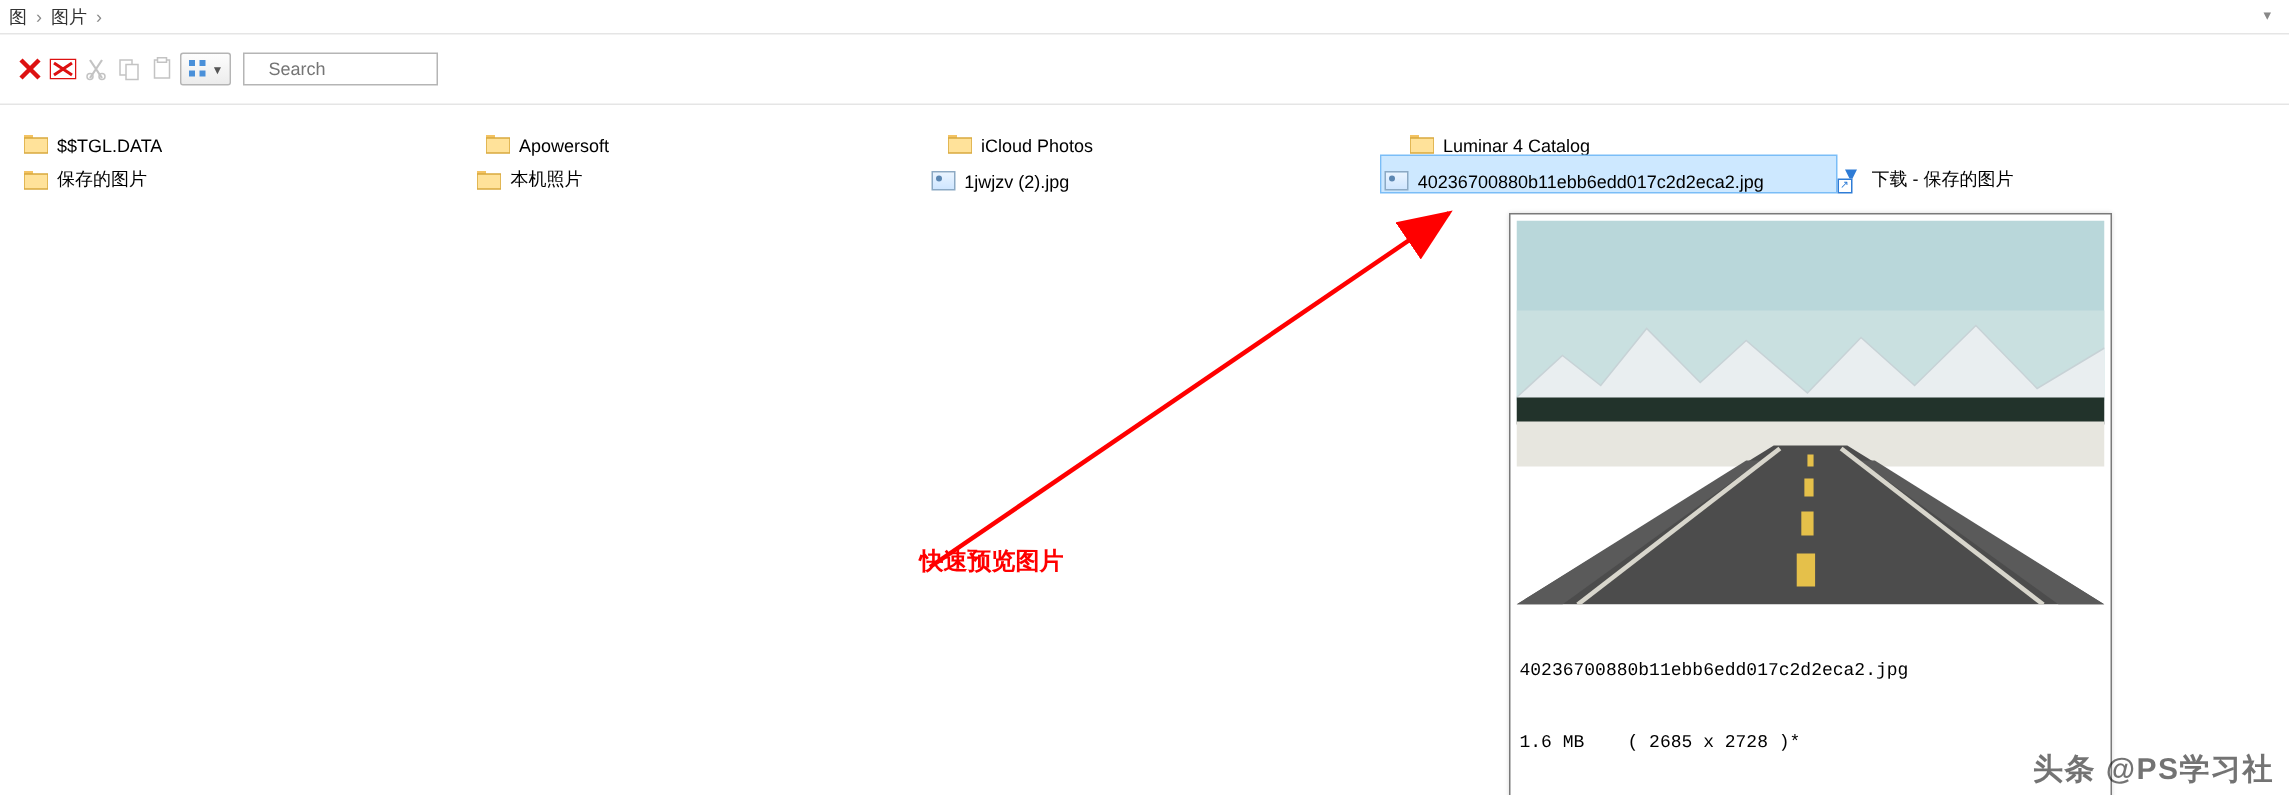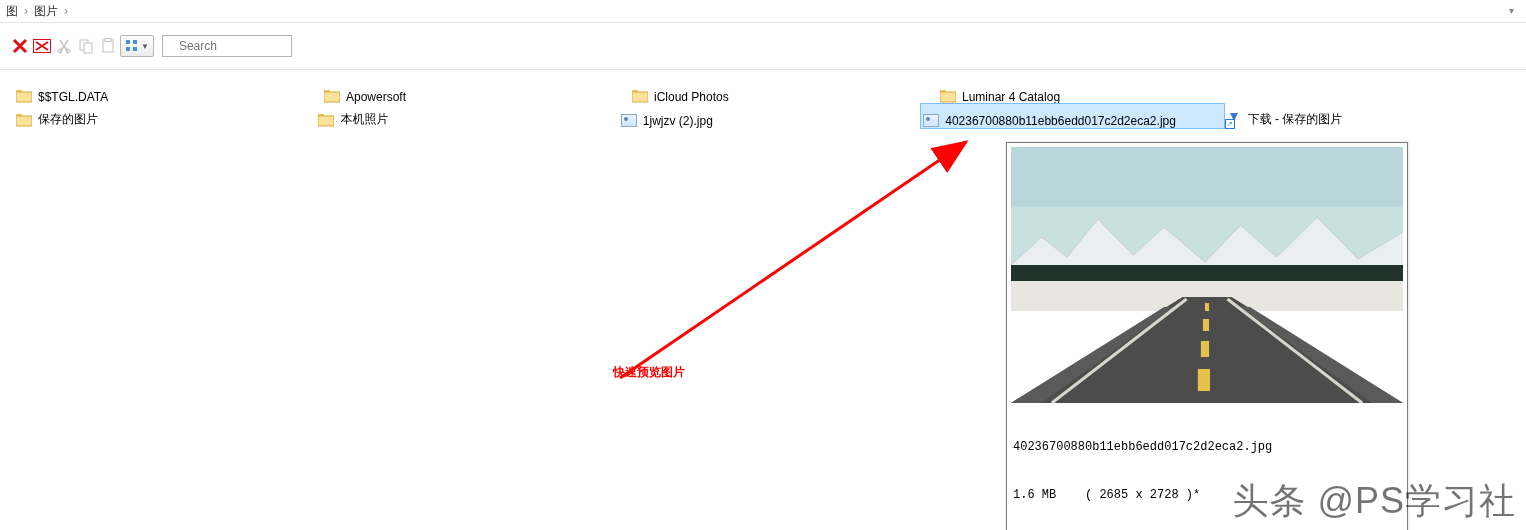--- a/index.html
+++ b/index.html
@@ -22,27 +22,27 @@
   .folder svg rect.tab{fill:#f3c363}
   .folder svg rect.body{fill:#ffe29a;stroke:#d9a93e}
   
   .imgfile{border:1px solid #8ca9c4;background:linear-gradient(#eaf4ff,#cfe6ff);width:14px;height:11px;position:relative}
   .imgfile::after{content:"";position:absolute;left:2px;top:2px;width:4px;height:4px;background:#5c87b2;border-radius:50%}
   
   .dlicon{width:14px;height:14px;position:relative}
   .dlicon .arrow{position:absolute;left:3px;top:0;width:0;height:0;border-left:4px solid transparent;border-right:4px solid transparent;border-top:8px solid #2e7cd6}
   .dlicon .ov{position:absolute;left:-2px;bottom:-2px;width:8px;height:8px;background:#fff;border:1px solid #2e7cd6;font-size:7px;line-height:7px;text-align:center;color:#2e7cd6}
   
-  .annot-text{position:absolute;left:613px;top:364px;color:#ff0000;font-weight:bold;font-size:12px}
+  .annot-text{position:absolute;left:613px;top:364px;color:#ff0000;font-weight:bold;font-size:16px}
   
   .preview{position:absolute;left:1006px;top:142px;width:392px;background:#fff;border:1px solid #7a7a7a;padding:4px;box-shadow:0 0 3px rgba(0,0,0,.15)}
   .preview .thumb{width:100%;height:256px;display:block}
   .preview .meta{font-family:"SimSun","Courier New",monospace;font-size:12px;line-height:16px;padding:4px 2px 0;color:#000;white-space:pre}
   
-  .watermark{position:absolute;right:10px;bottom:4px;font-size:36px;font-weight:400;color:rgba(0,0,0,.55);letter-spacing:1px;font-family:"Microsoft YaHei",sans-serif}
+  .watermark{position:absolute;right:10px;bottom:4px;font-size:20px;font-weight:700;color:rgba(0,0,0,.55);letter-spacing:1px;font-family:"Microsoft YaHei",sans-serif}
   
   .arrowlayer{position:absolute;left:0;top:0;width:1526px;height:530px;pointer-events:none}
 </style>
 </head>
 <body>
 
 <div class="breadcrumb">
   <span>图</span>
   <span class="sep">›</span>
   <span>图片</span>

